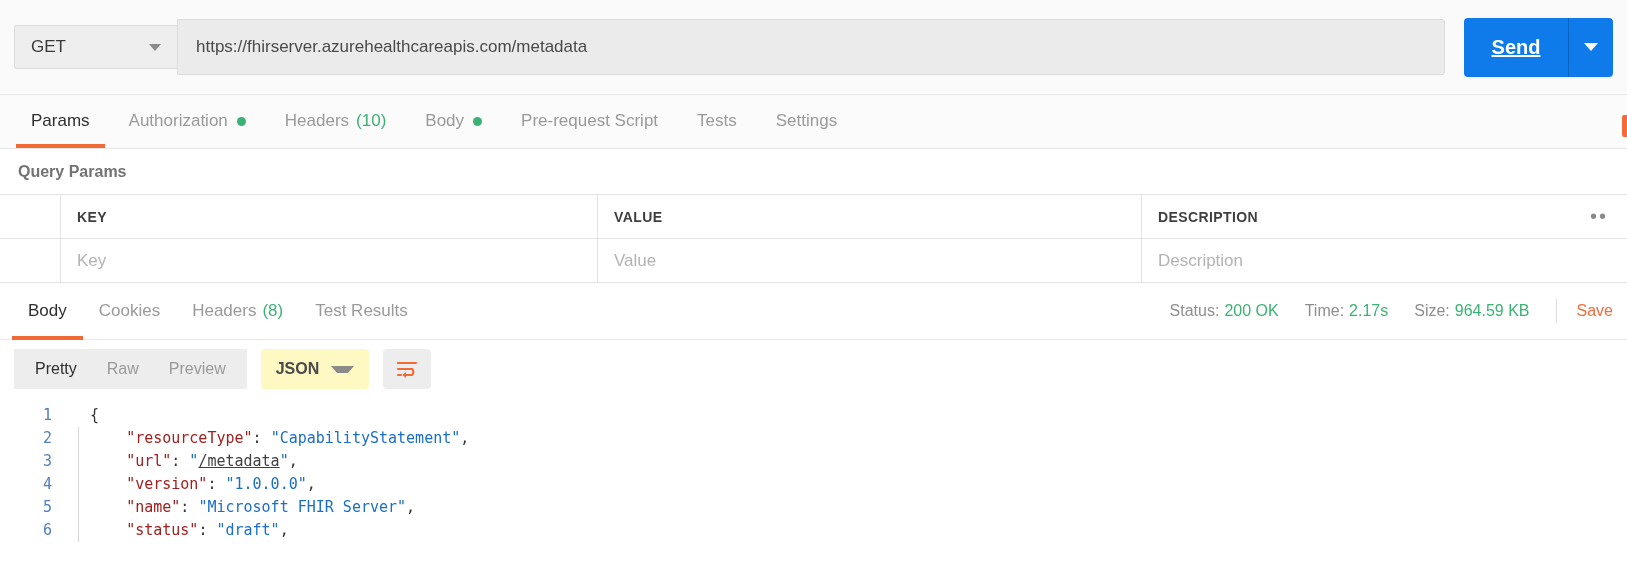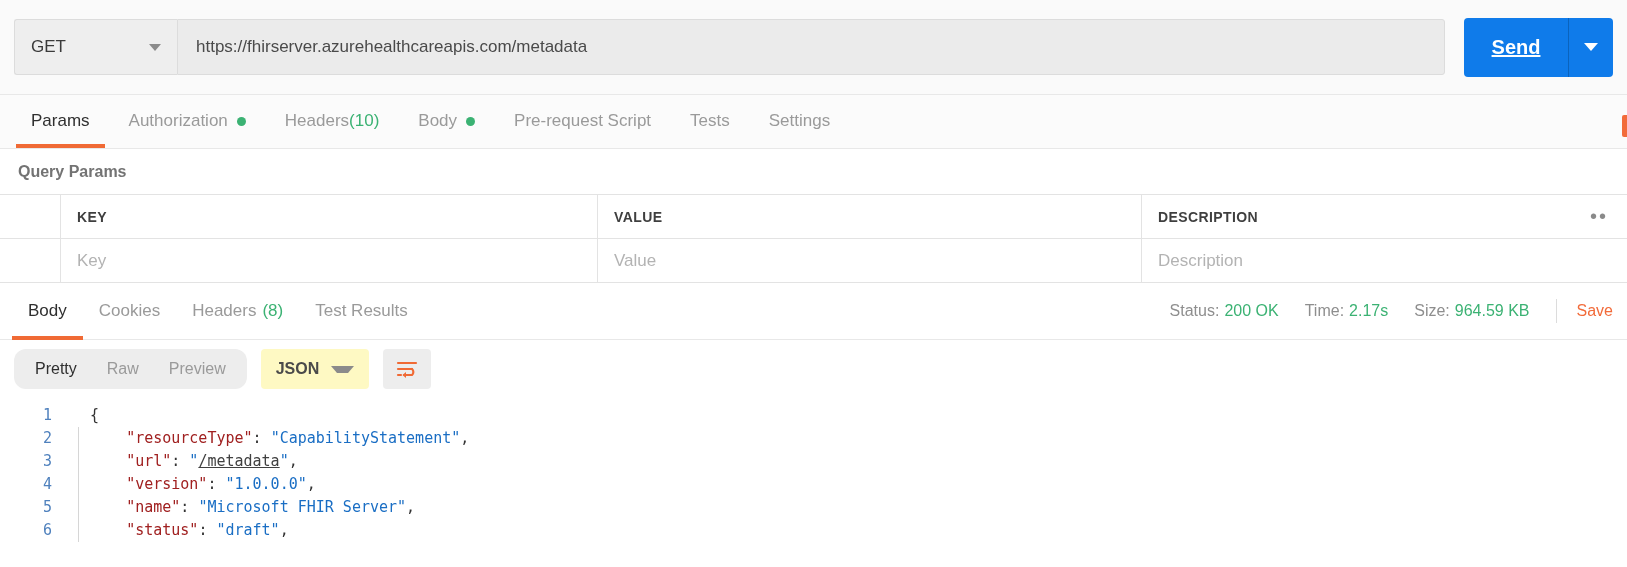--- a/index.html
+++ b/index.html
@@ -14,21 +14,21 @@
   
   .urlbar {
     height: 95px;
     background: #fafafa;
     display: flex;
     align-items: center;
     padding: 0 14px;
     border-bottom: 1px solid #e8e8e8;
   }
   .method-select {
-    width: 163px; height: 56px;
+    width: 163px; height: 44px;
     background: #eeeeee;
     border: 1px solid #dcdcdc;
     border-right: none;
     border-radius: 3px 0 0 3px;
     display: flex; align-items: center;
     padding: 0 16px;
     cursor: pointer;
     flex: 0 0 auto;
   }
   .method-label { font-size: 17px; color: #3a3a3a; flex: 1 1 auto; }
@@ -91,21 +91,21 @@
     font-size: 17px; color: #9a9a9a;
     cursor: pointer; position: relative;
     white-space: nowrap;
   }
   .rtab.active { color: #2f2f2f; }
   .rtab.active::after {
     content: ""; position: absolute;
     left: 0; right: 0; bottom: 0; height: 4px;
     background: #f06a35;
   }
-  .rtab .count { color: #3bb273; }
+  .rtab .count { color: #3bb273; margin-left: 7px; }
   .dot-green {
     width: 9px; height: 9px; border-radius: 50%;
     background: #3bb273; margin-left: 9px; display:inline-block;
   }
   .edge-orange {
     position: absolute; right: 0; top: 20px;
     width: 5px; height: 22px; background: #f26b3a;
     border-radius: 2px 0 0 2px;
   }
 
@@ -162,21 +162,21 @@
   .meta-item b { color:#3bb273; font-weight: normal; margin-left:5px; }
   .meta-sep { width:1px; height:24px; background:#dcdcdc; margin-left:26px; }
   .save-link { color:#f26b3a; margin-left:20px; cursor:pointer; white-space:nowrap; }
 
   
   .view-bar {
     height: 58px; display: flex; align-items: center;
     padding-left: 14px; background:#fff;
   }
   .seg {
-    background:#ededed; border-radius:12px; height:40px;
+    background:#ededed; border-radius:0; height:40px;
     display:flex; align-items:center; padding: 0 6px;
   }
   .seg .si {
     padding: 0 15px; font-size:16px; color:#9a9a9a; cursor:pointer;
     height:40px; display:flex; align-items:center; white-space:nowrap;
   }
   .seg .si.active { color:#2f2f2f; }
   .beta { font-size:11px; color:#1a87e8; font-weight:bold; vertical-align:super; margin-left:2px; }
   .fmt-select {
     margin-left: 14px; background:#fef9c3; border-radius:4px;

